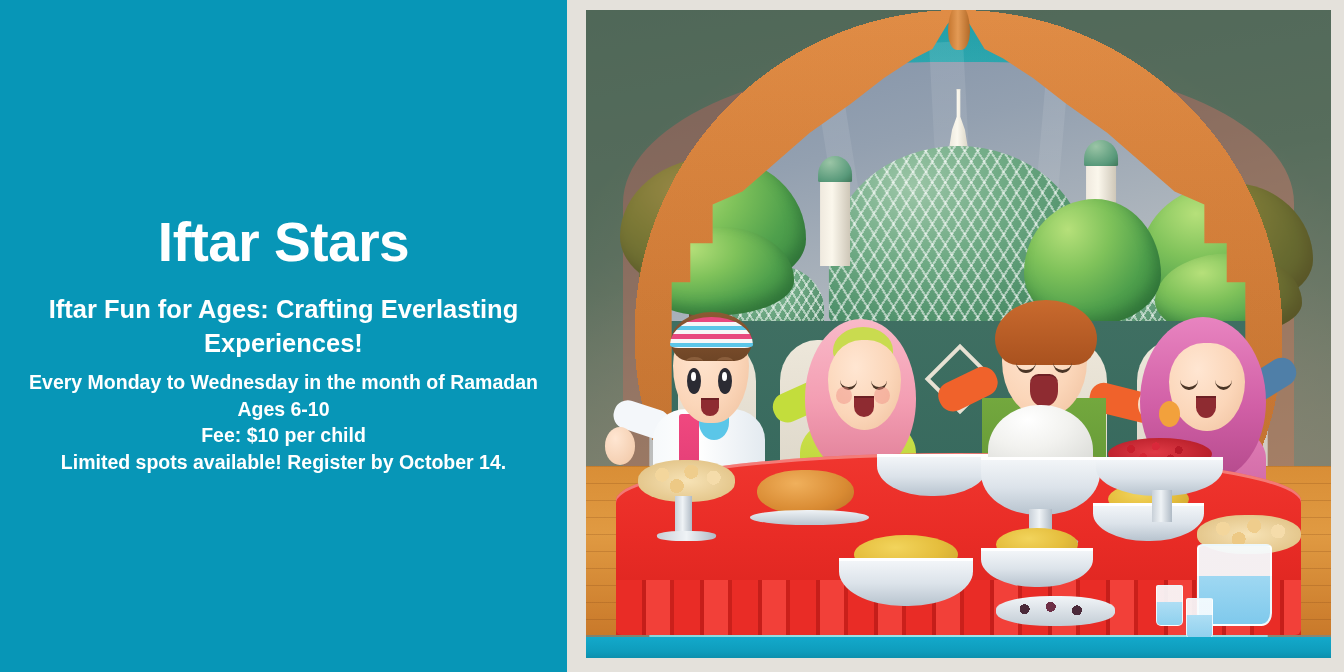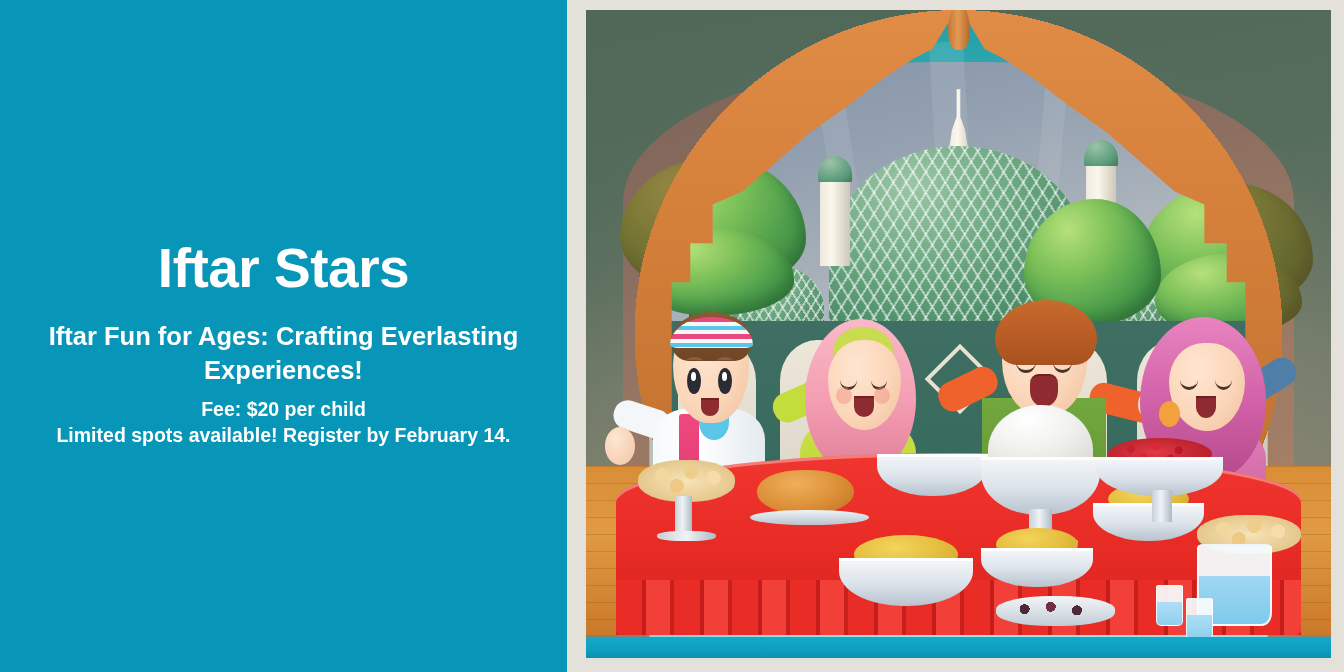--- a/index.html
+++ b/index.html
@@ -351,22 +351,24 @@
 <div class="poster">
 
   <section class="text-panel">
     <div class="text-stack">
 
       <h1 class="poster-title">Iftar Stars</h1>
 
       <p class="poster-subtitle">Iftar Fun for Ages: Crafting Everlasting Experiences!</p>
 
       <div class="detail-list">
-        <div class="detail-line">Fee: $20 per child</div>
-        <div class="detail-line">Limited spots available! Register by February 14.</div>
+        <div class="detail-line">Every Monday to Wednesday in the month of Ramadan</div>
+        <div class="detail-line">Ages 6-10</div>
+        <div class="detail-line">Fee: $10 per child</div>
+        <div class="detail-line">Limited spots available! Register by October 14.</div>
       </div>
 
     </div>
   </section>
 
   <section class="image-frame">
     <div class="illustration">
 
       <div class="sky"></div>
       <div class="sky-arc"></div>

